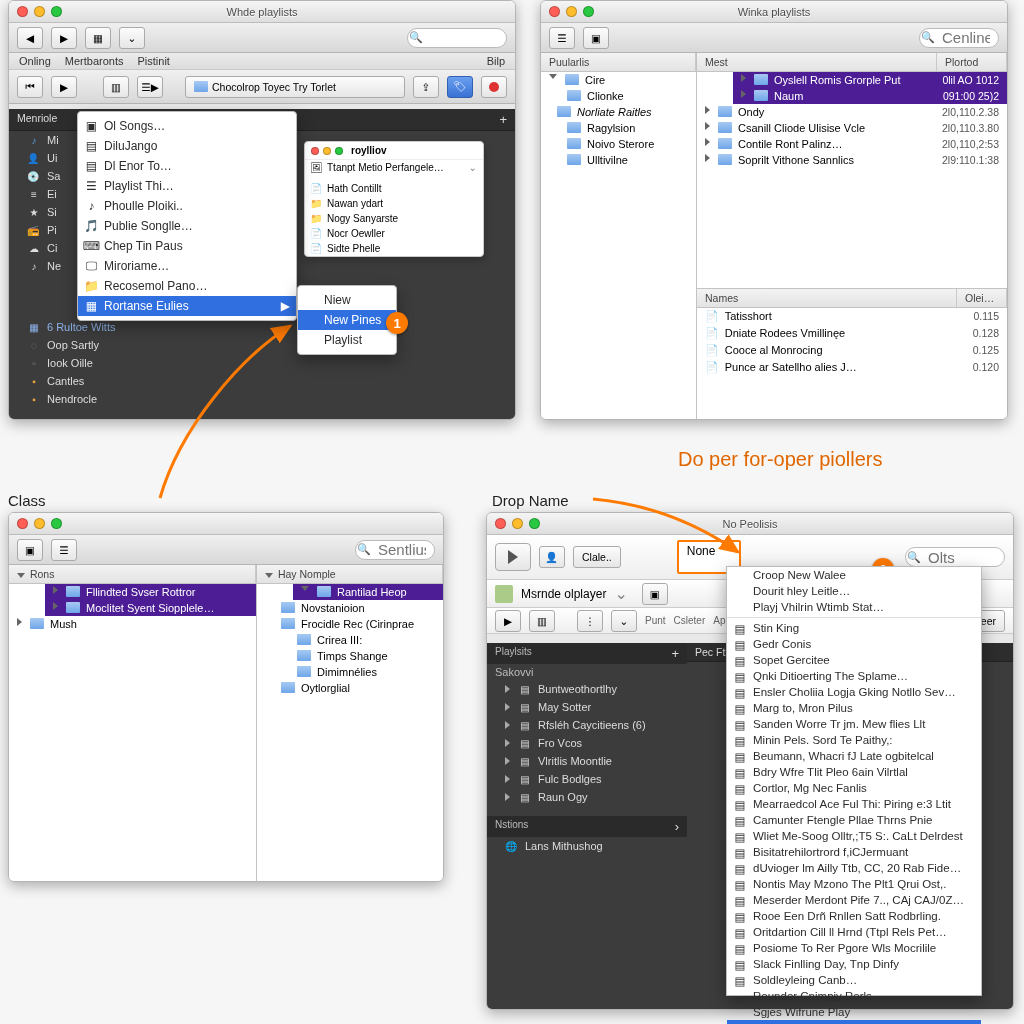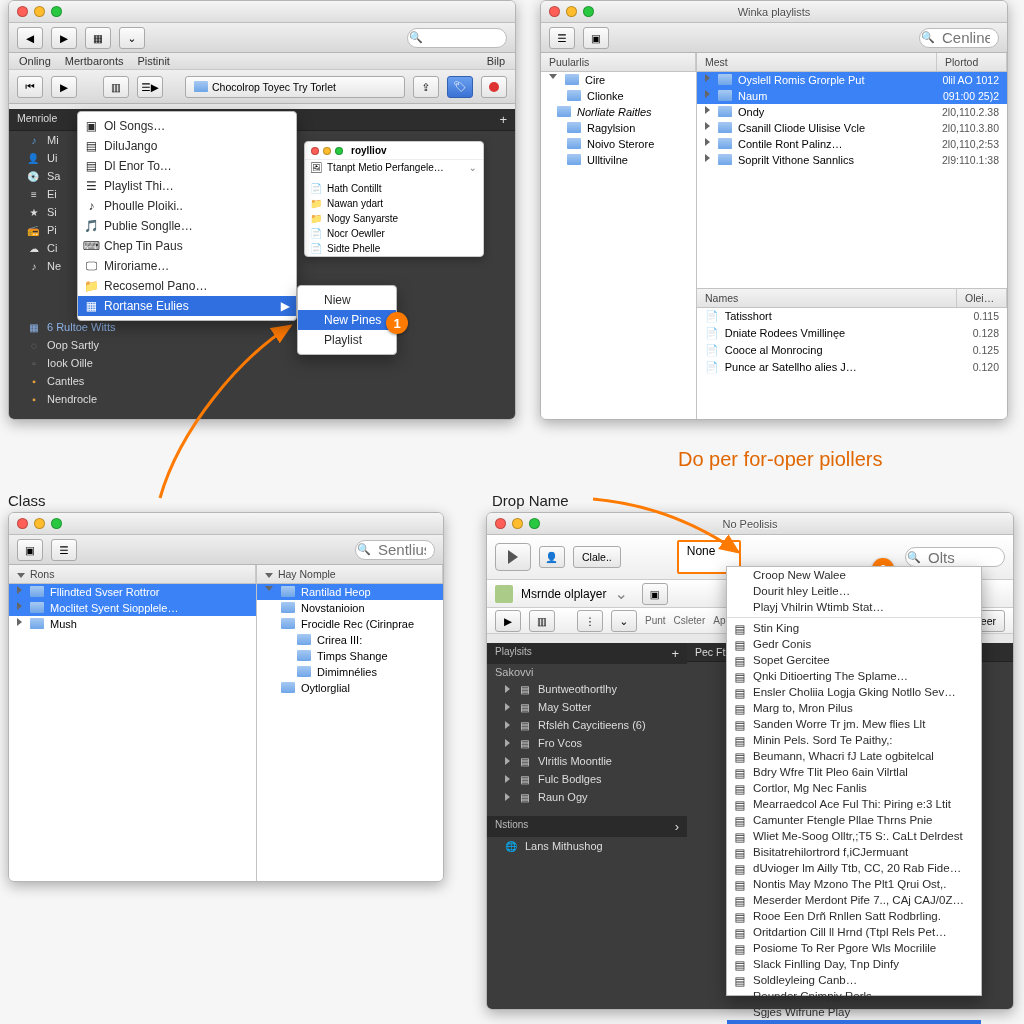--- a/index.html
+++ b/index.html
@@ -36,21 +36,21 @@
 .ctx .item.sel { background:#2f6fe0; color:#fff;}
 .ctx .item .ic{width:15px;height:15px;display:inline-flex;align-items:center;justify-content:center;position:absolute;left:6px;}
 .ctx .item .arrow{position:absolute;right:6px;}
 .ctx.sub{font-size:12px;}
 
 
 .pane { background:#fff; font-size:11px; overflow:auto;}
 .pane .head{background:linear-gradient(#f3f3f3,#e3e3e3);border-bottom:1px solid #c3c3c3;display:flex;font-size:10.5px;color:#444;}
 .pane .head div{padding:3px 8px;border-right:1px solid #c9c9c9;}
 .pane .row{display:flex;padding:2px 8px;align-items:flex-start;gap:6px;}
-.pane .row.selblue{background:#3b82f6;color:#fff;}
+.pane .row.selblue{background:#4c1d95;color:#fff;margin-left:36px;}
 .pane .row .col1{flex:1;white-space:nowrap;overflow:hidden;}
 .pane .row .col2{width:70px;text-align:right;color:#555;font-size:10.5px;}
 .pane .row.selblue .col2{color:#fff;}
 .tri{display:inline-block;width:0;height:0;border-left:5px solid #666;border-top:4px solid transparent;border-bottom:4px solid transparent;margin-right:2px;}
 .tridown{display:inline-block;width:0;height:0;border-top:5px solid #666;border-left:4px solid transparent;border-right:4px solid transparent;margin-right:2px;}
 .fold{width:14px;height:11px;background:linear-gradient(#a7c9f3,#6ea6e8);border-radius:1px;display:inline-block;}
 
 
 .badge{position:absolute;width:22px;height:22px;border-radius:50%;background:#ff7a00;color:#fff;display:flex;align-items:center;justify-content:center;font-size:13px;font-weight:bold;z-index:20;box-shadow:0 1px 3px rgba(0,0,0,0.4);}
 .arrow-svg{position:absolute;z-index:5;pointer-events:none;}
@@ -87,20 +87,21 @@
 </head>
 <body>
 
 <div class="win" style="left:8px;top:0px;width:508px;height:420px;">
   <div class="titlebar">
     <div class="traffic">
       <div class="dot red"></div>
       <div class="dot yel"></div>
       <div class="dot grn"></div>
     </div>
+    <div class="title">Whde playlists</div>
   </div>
   <div class="toolbar">
     <div class="tbtn sq">◀</div>
     <div class="tbtn sq">▶</div>
     <div class="tbtn sq">▦</div>
     <div class="tbtn sq">⌄</div>
     <div class="searchwrap">
         <span class="mag">🔍</span>
       <input class="search" placeholder="" style="">
       </div>

